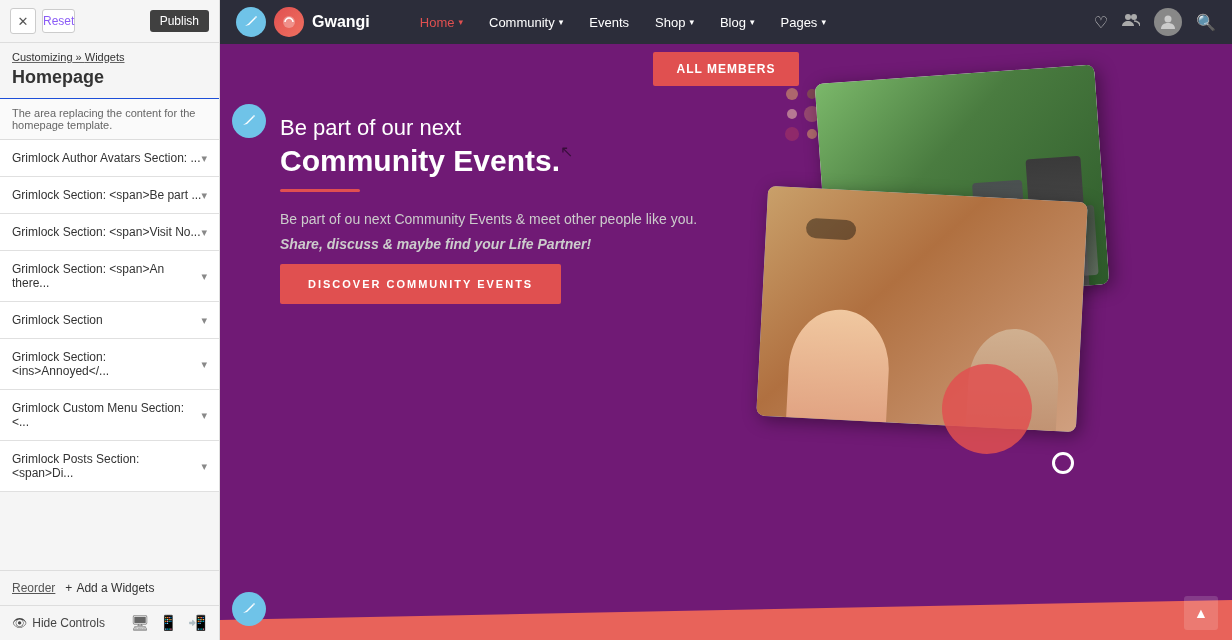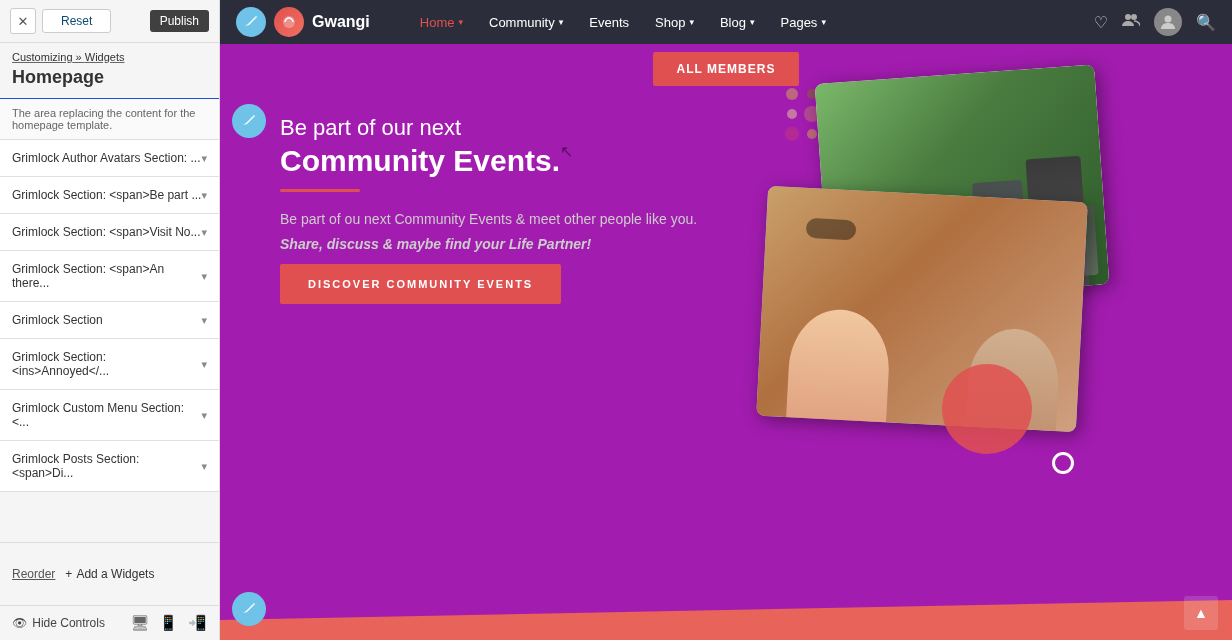--- a/index.html
+++ b/index.html
@@ -28,27 +28,27 @@
       width: 26px; height: 26px;
       background: #fff;
       border: 1px solid #ccc;
       border-radius: 3px;
       display: flex; align-items: center; justify-content: center;
       cursor: pointer;
       font-size: 13px;
       color: #555;
     }
     .reset-btn {
-      padding: 4px 18px;
+      padding: 4px 0;
       background: #fff;
       border: 1px solid #ccc;
       border-radius: 3px;
       cursor: pointer;
       font-size: 12px;
-      color: #0c4a6e;
+      color: #8b5cf6;
     }
     .publish-btn {
       padding: 4px 10px;
       background: #404040;
       border: none;
       border-radius: 3px;
       cursor: pointer;
       font-size: 12px;
       color: #fff;
       margin-left: auto;
@@ -87,21 +87,21 @@
       background: #fff;
       cursor: pointer;
       font-size: 12px;
       color: #333;
     }
     .widget-item .chevron {
       font-size: 11px;
       color: #888;
     }
     .sidebar-footer {
-      padding: 24px 12px;
+      padding: 10px 12px;
       border-top: 1px solid #ddd;
       display: flex;
       align-items: center;
       gap: 10px;
       background: #f5f5f5;
     }
     .reorder-link {
       font-size: 12px;
       color: #555;
       text-decoration: underline;
@@ -227,21 +227,21 @@
       background: #888;
       display: flex; align-items: center; justify-content: center;
       font-size: 13px;
       color: #fff;
       overflow: hidden;
     }
 
     
     .hero-area {
       flex: 1;
-      background: #a21caf;
+      background: #701a75;
       position: relative;
       overflow: hidden;
     }
 
     
     .all-members-bar {
       position: absolute;
       top: 0; left: 0; right: 0;
       height: 50px;
       display: flex;

